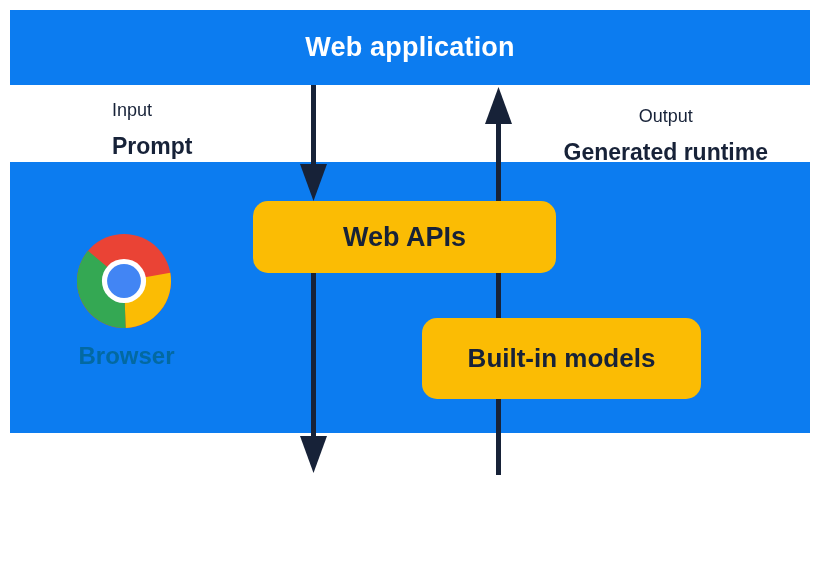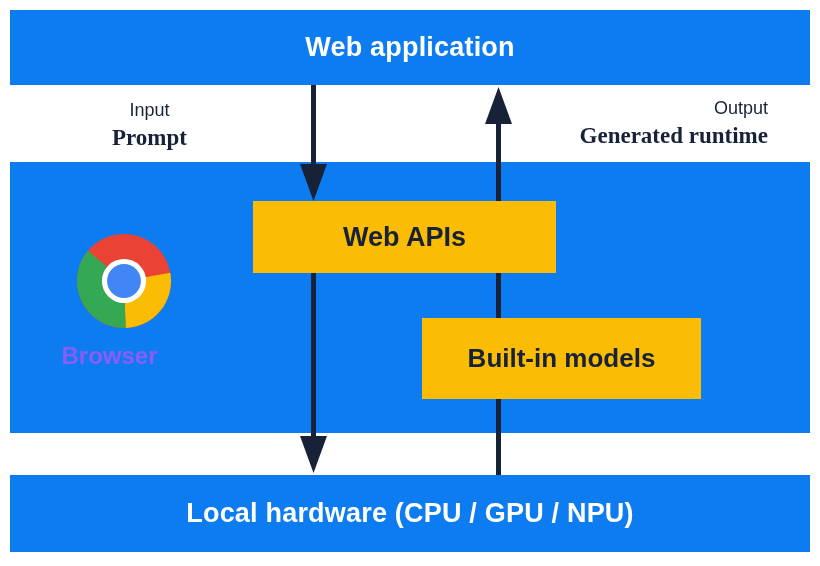--- a/index.html
+++ b/index.html
@@ -33,34 +33,35 @@
   #top-layer    { top: 10px;  height: 75px; }
   #mid-layer    { top: 162px; height: 271px; }
   #bottom-layer { top: 475px; height: 77px; }
 
   
   .annotation {
     position: absolute;
     color: var(--c-navy, #172238);
     line-height: 1.2;
   }
-  #input-annotation  { left: 112px; top: 100px; text-align: center; }
-  #output-annotation { right: 52px; top: 98px;  text-align: right; }
+  #input-annotation  { left: 112px; top: 100px; text-align: left; }
+  #output-annotation { right: 52px; top: 106px;  text-align: center; }
   .annotation .small { font-size: 18px; font-weight: normal; display: block; }
-  .annotation .big   { font-size: 23px; font-weight: bold; display: block; margin-top: 2px; font-family: Liberation Serif, serif; }
+  .annotation .big   { font-size: 23px; font-weight: bold; display: block; margin-top: 11px; }
 
   
   .yellow-box {
     position: absolute;
     background: var(--c-yellow, #fbbc04);
     display: flex;
     flex-direction: column;
     align-items: center;
     justify-content: center;
     z-index: 3;
+    border-radius: 15px;
   }
   #web-apis-box { left: 253px; top: 201px; width: 303px; height: 72px; }
   #builtin-box  { left: 422px; top: 318px; width: 279px; height: 81px; }
   .box-label {
     color: var(--c-navy, #172238);
     font-weight: bold;
     font-size: 26px;
     line-height: 1.2;
     text-align: center;
   }
@@ -93,25 +94,25 @@
   #chrome-logo {
     position: absolute;
     left: 77px;
     top: 234px;
     width: 94px;
     height: 94px;
     z-index: 3;
   }
   #browser-label {
     position: absolute;
-    left: 27px;
+    left: 44px;
     top: 342px;
     width: 165px;
     text-align: center;
-    color: #8b5cf6;
+    color: #0369a1;
     font-weight: bold;
     font-size: 24px;
     z-index: 3;
   }
 </style>
 </head>
 <body>
 
 <div id="canvas">
 
@@ -147,17 +148,14 @@
 
   <svg id="chrome-logo" viewBox="0 0 100 100" xmlns="http://www.w3.org/2000/svg" aria-hidden="true">
     <circle cx="50" cy="50" r="50" fill="var(--c-chrome-red, #ea4335)"></circle>
     <path d="M50 50 L99.24 41.32 A50 50 0 0 1 51.75 99.97 Z" fill="var(--c-chrome-yellow, #fbbc04)"></path>
     <path d="M50 50 L51.75 99.97 A50 50 0 0 1 11.70 17.86 Z" fill="var(--c-chrome-green, #34a853)"></path>
     <circle cx="50" cy="50" r="23.5" fill="#ffffff"></circle>
     <circle cx="50" cy="50" r="18" fill="var(--c-chrome-blue, #4285f4)"></circle>
   </svg>
   <div id="browser-label">Browser</div>
 
-  <div class="layer" id="bottom-layer">
-    <div class="layer-title">Local hardware (CPU / GPU / NPU)</div>
-  </div>
 
 </div>
 
 </body></html>

